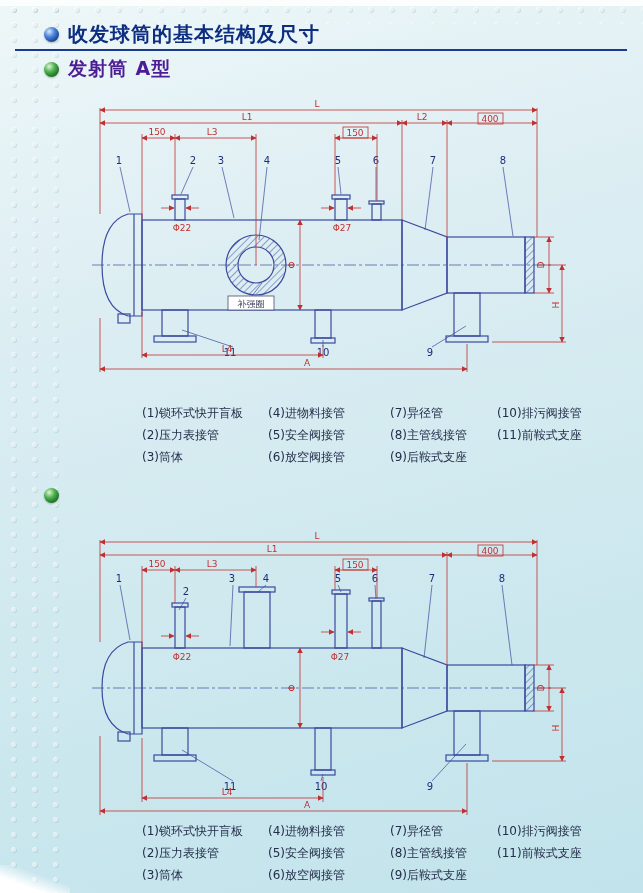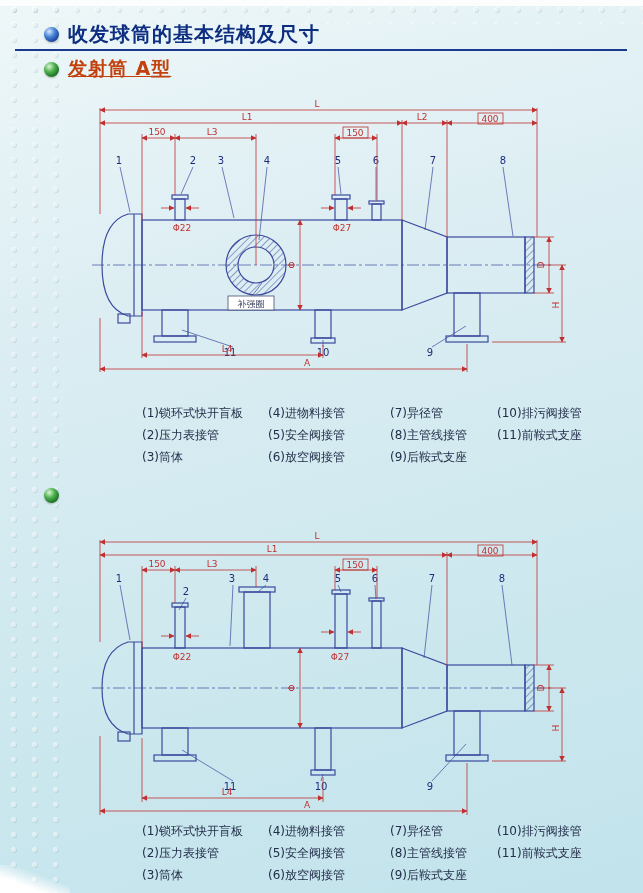--- a/index.html
+++ b/index.html
@@ -23,21 +23,21 @@
   #corner{position:absolute;left:0;bottom:0;width:70px;height:28px;
     background:linear-gradient(20deg,#ffffff 30%,rgba(255,255,255,0) 62%);}
   .title-row{position:absolute;display:flex;align-items:center;gap:9px;text-align:right;}
   #mainTitle{left:44px;top:21px;}
   #secA{left:44px;top:56px;}
   #secB{left:44px;top:488px;}
   .sphere{width:15px;height:15px;border-radius:50%;flex:0 0 auto;box-shadow:0 1px 2px rgba(0,0,0,.25);}
   .sphere.blue{background:radial-gradient(circle at 35% 30%, #d7e9ff 0%, #4a84d8 38%, #0a2f86 85%);}
   .sphere.green{background:radial-gradient(circle at 35% 30%, #dff6d6 0%, #4db04e 38%, #0b5c18 85%);}
   .txt.main{font-size:20px;font-weight:bold;color:#0c2d80;letter-spacing:1px;}
-  .txt.section{font-size:19px;font-weight:bold;color:#c2410c;letter-spacing:1px;text-decoration:underline;}
+  .txt.section{font-size:19px;font-weight:bold;color:#4c1d95;letter-spacing:1px;}
   .rule{position:absolute;left:15px;top:49px;width:612px;height:2px;background:#1a3a8e;}
   .drawing{position:absolute;}
   #drawA{left:82px;top:100px;}
   #drawB{left:82px;top:532px;}
   .legend{position:absolute;left:142px;display:grid;grid-template-columns:126px 122px 107px 130px;}
   #legendA{top:406px;}
   #legendB{top:824px;}
   .legend .col{display:flex;flex-direction:column;gap:7px;}
   .legend-item{font-size:12px;line-height:15px;color:#232e4a;white-space:nowrap;}
 </style>

